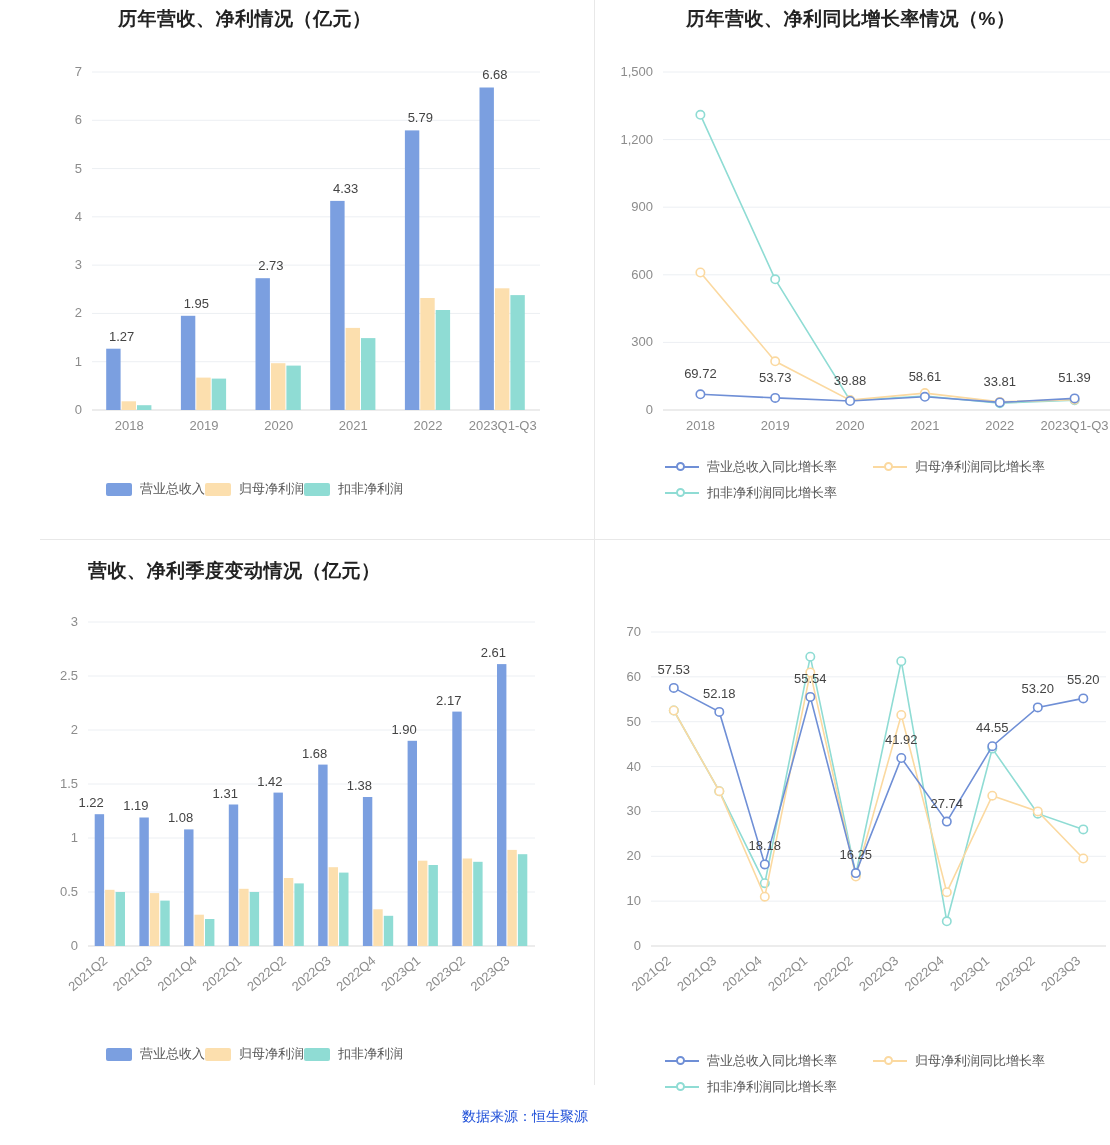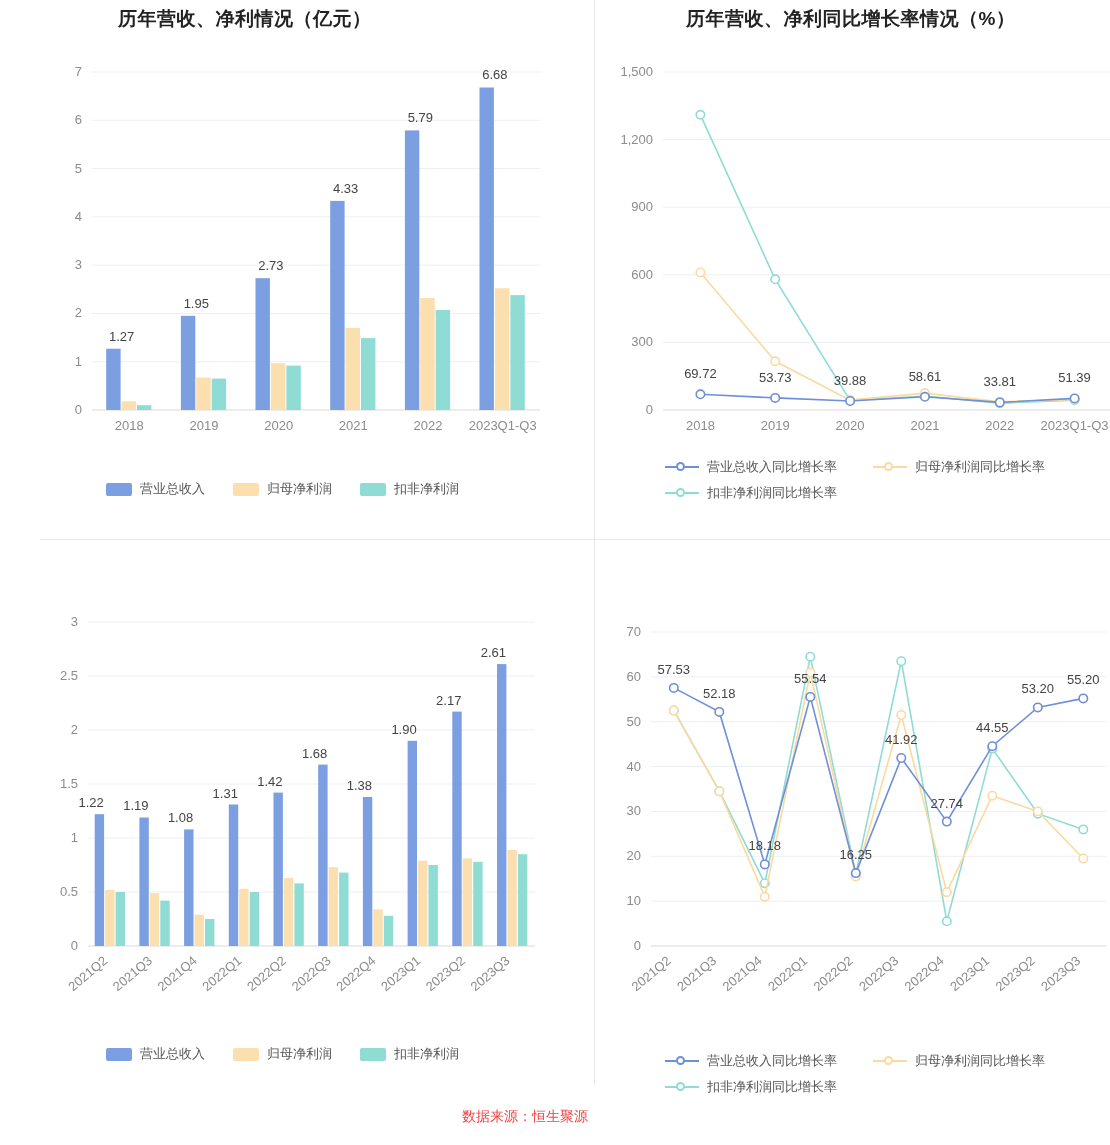--- a/index.html
+++ b/index.html
@@ -18,28 +18,28 @@
   .t1{position:absolute;left:78px;top:6px;}
   .t2{position:absolute;left:630px;top:6px;}
   .t3{position:absolute;left:48px;top:18px;}
   .plot{position:absolute;}
   svg{display:block;overflow:visible;}
   .axlabel{font-size:13px;fill:#8c8c8c;font-family:"Liberation Sans",sans-serif;}
   .vallabel{font-size:13px;fill:#444;font-family:"Liberation Sans",sans-serif;}
   .gridline{stroke:#eceff3;stroke-width:1;}
   .axisline{stroke:#d9d9d9;stroke-width:1;}
   .legend{position:absolute;display:flex;flex-wrap:wrap;font-size:13px;color:#555;}
-  .legend .item{display:flex;align-items:center;margin-right:28px;margin-bottom:8px;}
+  .legend .item{display:flex;align-items:center;margin-bottom:8px;}
   .swatch{width:26px;height:13px;border-radius:2px;margin-right:8px;display:inline-block;}
   .lineswatch{width:34px;height:12px;margin-right:8px;display:inline-block;position:relative;}
   .lineswatch i{position:absolute;left:0;top:5px;width:34px;height:2px;display:block;}
   .lineswatch b{position:absolute;left:11px;top:1px;width:9px;height:9px;border-radius:50%;background:#fff;border:2px solid;box-sizing:border-box;}
   .source{
     position:absolute;left:0;top:1108px;width:1050px;text-align:center;
-    font-size:14px;color:#ef4444;
+    font-size:14px;color:#1d4ed8;
   }
 </style>
 </head>
 <body>
 
 <div class="grid">
 
   <div class="panel br bb">
     <div class="ptitle t1">历年营收、净利情况（亿元）</div>
     <div class="plot" style="left:0;top:50px;">
@@ -178,20 +178,21 @@
         <span class="lineswatch">
             <i style="background:#8fdcd4"></i>
             <b style="border-color:#8fdcd4"></b>
           </span>
         <span>扣非净利润同比增长率</span>
       </div>
     </div>
   </div>
 
   <div class="panel br">
+    <div class="ptitle t3">营收、净利季度变动情况（亿元）</div>
     <div class="plot" style="left:0;top:62px;">
       <svg id="svg-quarter-amount" width="555" height="420">
           <line x1="48" y1="344" x2="495" y2="344" class="axisline"></line>
           <text x="38" y="348" class="axlabel" text-anchor="end">0</text>
           <line x1="48" y1="290" x2="495" y2="290" class="gridline"></line>
           <text x="38" y="294" class="axlabel" text-anchor="end">0.5</text>
           <line x1="48" y1="236" x2="495" y2="236" class="gridline"></line>
           <text x="38" y="240" class="axlabel" text-anchor="end">1</text>
           <line x1="48" y1="182" x2="495" y2="182" class="gridline"></line>
           <text x="38" y="186" class="axlabel" text-anchor="end">1.5</text>

